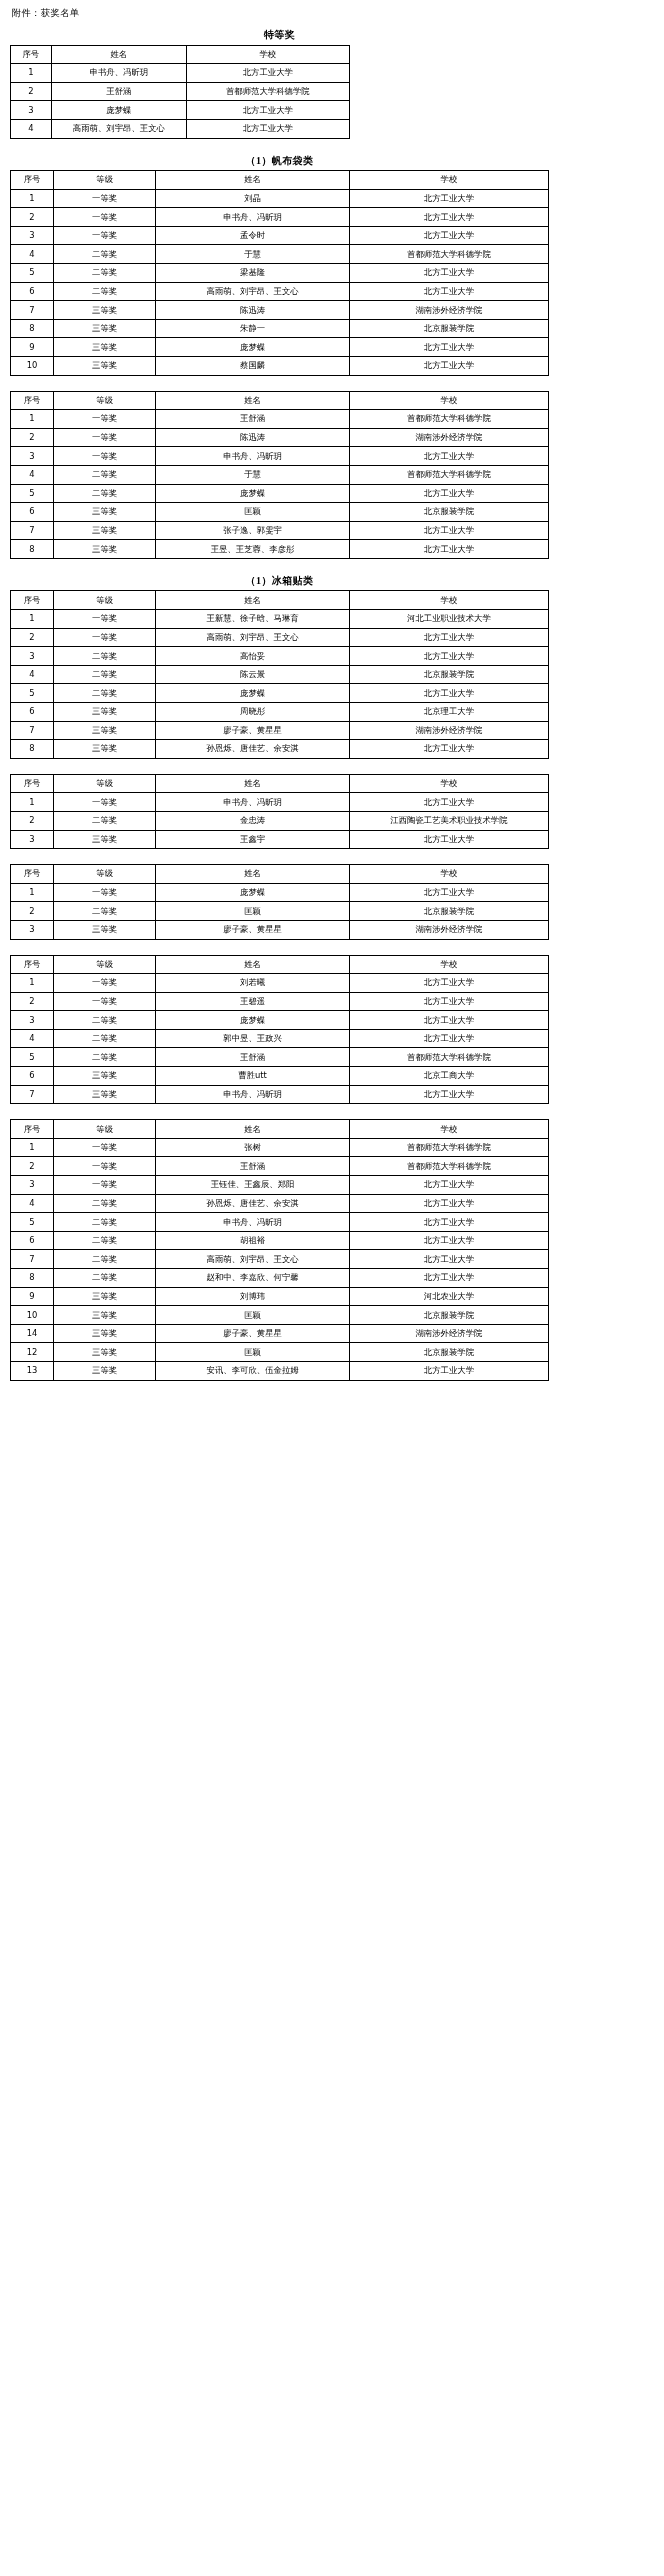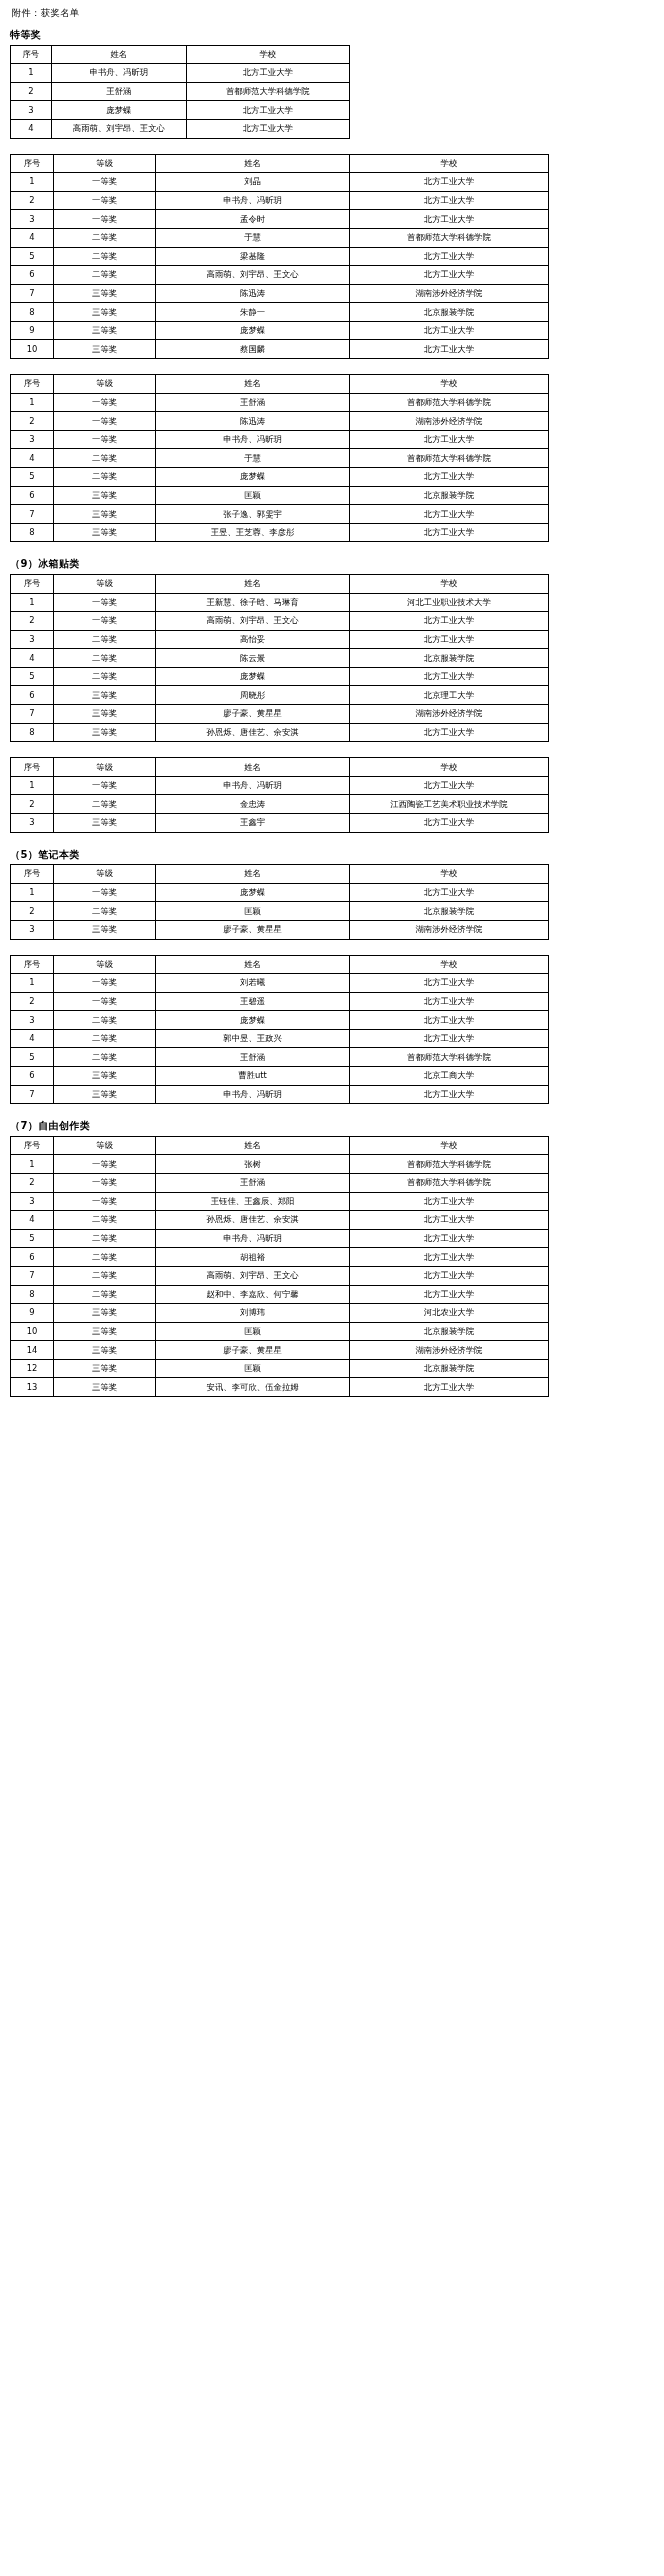--- a/index.html
+++ b/index.html
@@ -20,25 +20,26 @@
   .doc-head {
     font-size: 9.3px;
     margin: 0 0 8.4px 1.7px;
     letter-spacing: 0.4px;
   }
   .section {
     margin: 0 0 15px 0;
   }
   .section.first { margin-top: 1.7px; }
   .sec-title {
-    text-align: left;
+    text-align: center;
     font-size: 10px;
     font-weight: bold;
     margin: 0 0 2.5px 0;
     letter-spacing: 0.4px;
+    font-family: Liberation Serif, serif;
   }
   table.awards {
     border-collapse: collapse;
     width: 100%;
     table-layout: fixed;
   }
   table.awards td, table.awards th {
     border: 0.8px solid #000000;
     font-size: 8.4px;
     font-weight: normal;
@@ -106,20 +107,21 @@
             </tr>
             <tr>
               <td>4</td>
               <td>高雨萌、刘宇昂、王文心</td>
               <td>北方工业大学</td>
             </tr>
           </tbody>
         </table>
       </div>
       <div class="section">
+        <div class="sec-title">（1）帆布袋类</div>
         <table class="awards cols4">
           <colgroup>
             <col class="c-no">
             <col class="c-level">
             <col class="c-name">
             <col class="c-school">
           </colgroup>
           <thead>
             <tr>
               <td>序号</td>
@@ -254,21 +256,21 @@
             <tr>
               <td>8</td>
               <td>三等奖</td>
               <td>王昱、王芝蓉、李彦彤</td>
               <td>北方工业大学</td>
             </tr>
           </tbody>
         </table>
       </div>
       <div class="section">
-        <div class="sec-title">（9）冰箱贴类</div>
+        <div class="sec-title">（1）冰箱贴类</div>
         <table class="awards cols4">
           <colgroup>
             <col class="c-no">
             <col class="c-level">
             <col class="c-name">
             <col class="c-school">
           </colgroup>
           <thead>
             <tr>
               <td>序号</td>
@@ -361,21 +363,20 @@
             <tr>
               <td>3</td>
               <td>三等奖</td>
               <td>王鑫宇</td>
               <td>北方工业大学</td>
             </tr>
           </tbody>
         </table>
       </div>
       <div class="section">
-        <div class="sec-title">（5）笔记本类</div>
         <table class="awards cols4">
           <colgroup>
             <col class="c-no">
             <col class="c-level">
             <col class="c-name">
             <col class="c-school">
           </colgroup>
           <thead>
             <tr>
               <td>序号</td>
@@ -462,21 +463,20 @@
             <tr>
               <td>7</td>
               <td>三等奖</td>
               <td>申书舟、冯昕玥</td>
               <td>北方工业大学</td>
             </tr>
           </tbody>
         </table>
       </div>
       <div class="section">
-        <div class="sec-title">（7）自由创作类</div>
         <table class="awards cols4">
           <colgroup>
             <col class="c-no">
             <col class="c-level">
             <col class="c-name">
             <col class="c-school">
           </colgroup>
           <thead>
             <tr>
               <td>序号</td>

